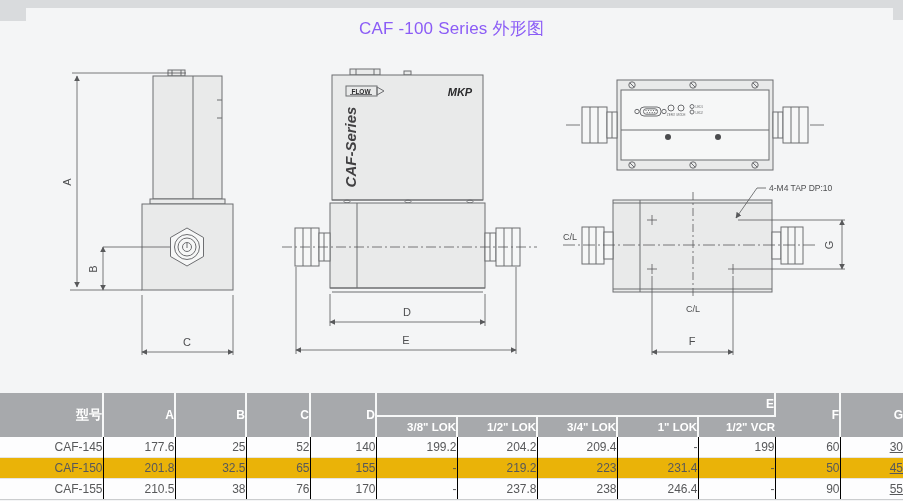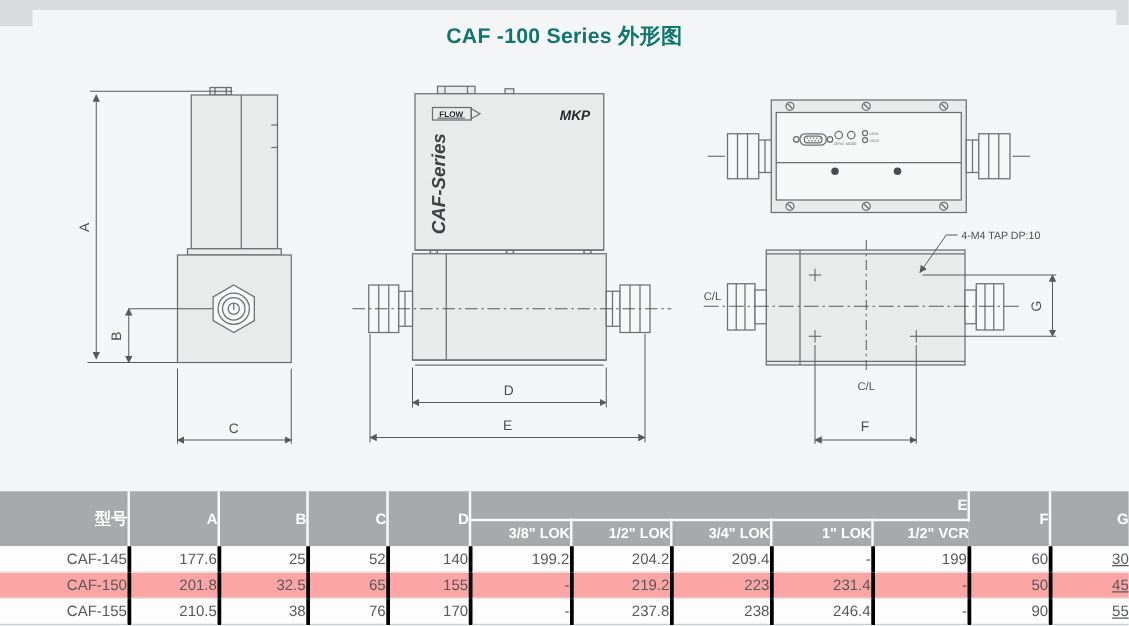--- a/index.html
+++ b/index.html
@@ -5,21 +5,21 @@
   html,body{margin:0;padding:0;}
   body{
     width:903px;height:501px;position:relative;overflow:hidden;
     background:#f4f5f6;font-family:"Liberation Sans",sans-serif;
   }
   .top-band{position:absolute;top:0;left:0;width:903px;height:8px;background:#d9dbdd;}
   .corner-left{position:absolute;top:8px;left:0;width:26px;height:13px;background:#d9dbdd;}
   .corner-right{position:absolute;top:8px;right:0;width:10px;height:12px;background:#d9dbdd;}
   .title{
     position:absolute;top:17px;left:0;width:100%;text-align:center;
-    font-size:17px;font-weight:bold;color:#0f766e;letter-spacing:.2px;
+    font-size:17px;font-weight:normal;color:#8b5cf6;letter-spacing:.2px;
   }
   svg{position:absolute;left:0;top:0;}
   .ln{stroke:#6d6e71;stroke-width:1;fill:none;}
   .fillbody{fill:#e9eaea;stroke:#6d6e71;stroke-width:1;}
   .fillpanel{fill:#f6f7f7;stroke:#6d6e71;stroke-width:1;}
   .dim{stroke:#58595b;stroke-width:.8;fill:none;}
   .dimtxt{fill:#4d4e50;font-size:11px;font-family:"Liberation Sans",sans-serif;}
   .cltxt{fill:#4d4e50;font-size:9px;font-family:"Liberation Sans",sans-serif;}
   .tinytxt{fill:#6a6b6d;font-size:3px;font-family:"Liberation Sans",sans-serif;}
   .notetxt{fill:#4d4e50;font-size:8.5px;font-family:"Liberation Sans",sans-serif;}
@@ -35,26 +35,26 @@
     background:#a7a9ac;color:#ffffff;font-weight:bold;font-size:12px;
     border-right:2px solid #f7f8f8;padding:0;vertical-align:middle;
   }
   table.spec th:last-child{border-right:none;}
   table.spec tr.h1 th{height:22px;}
   table.spec tr.h2 th{height:20px;font-size:11.5px;}
   table.spec th.model-h{font-size:13px;}
   table.spec th.e-h{border-bottom:2px solid #f7f8f8;}
   table.spec td{
     font-size:12px;color:#57585a;height:20px;padding:0;vertical-align:middle;
-    border-right:3px solid #000000;border-top:1px solid #e4e5e7;
+    border-right:1px solid #000000;border-top:1px solid #e4e5e7;
     background:#fdfdfe;
   }
   table.spec td:last-child{border-right:none;text-decoration:underline;}
   table.spec tbody tr:first-child td{border-top:none;}
-  table.spec tbody tr:nth-child(2) td{background:#fca5a5;}
+  table.spec tbody tr:nth-child(2) td{background:#eab308;}
   table.spec tbody tr:last-child td{border-bottom:1px solid #cbcdcf;}
 </style>
 </head>
 <body>
 
 <div class="top-band"></div>
 <div class="corner-left"></div>
 <div class="corner-right"></div>
 
 <div class="title">CAF -100 Series 外形图</div>

